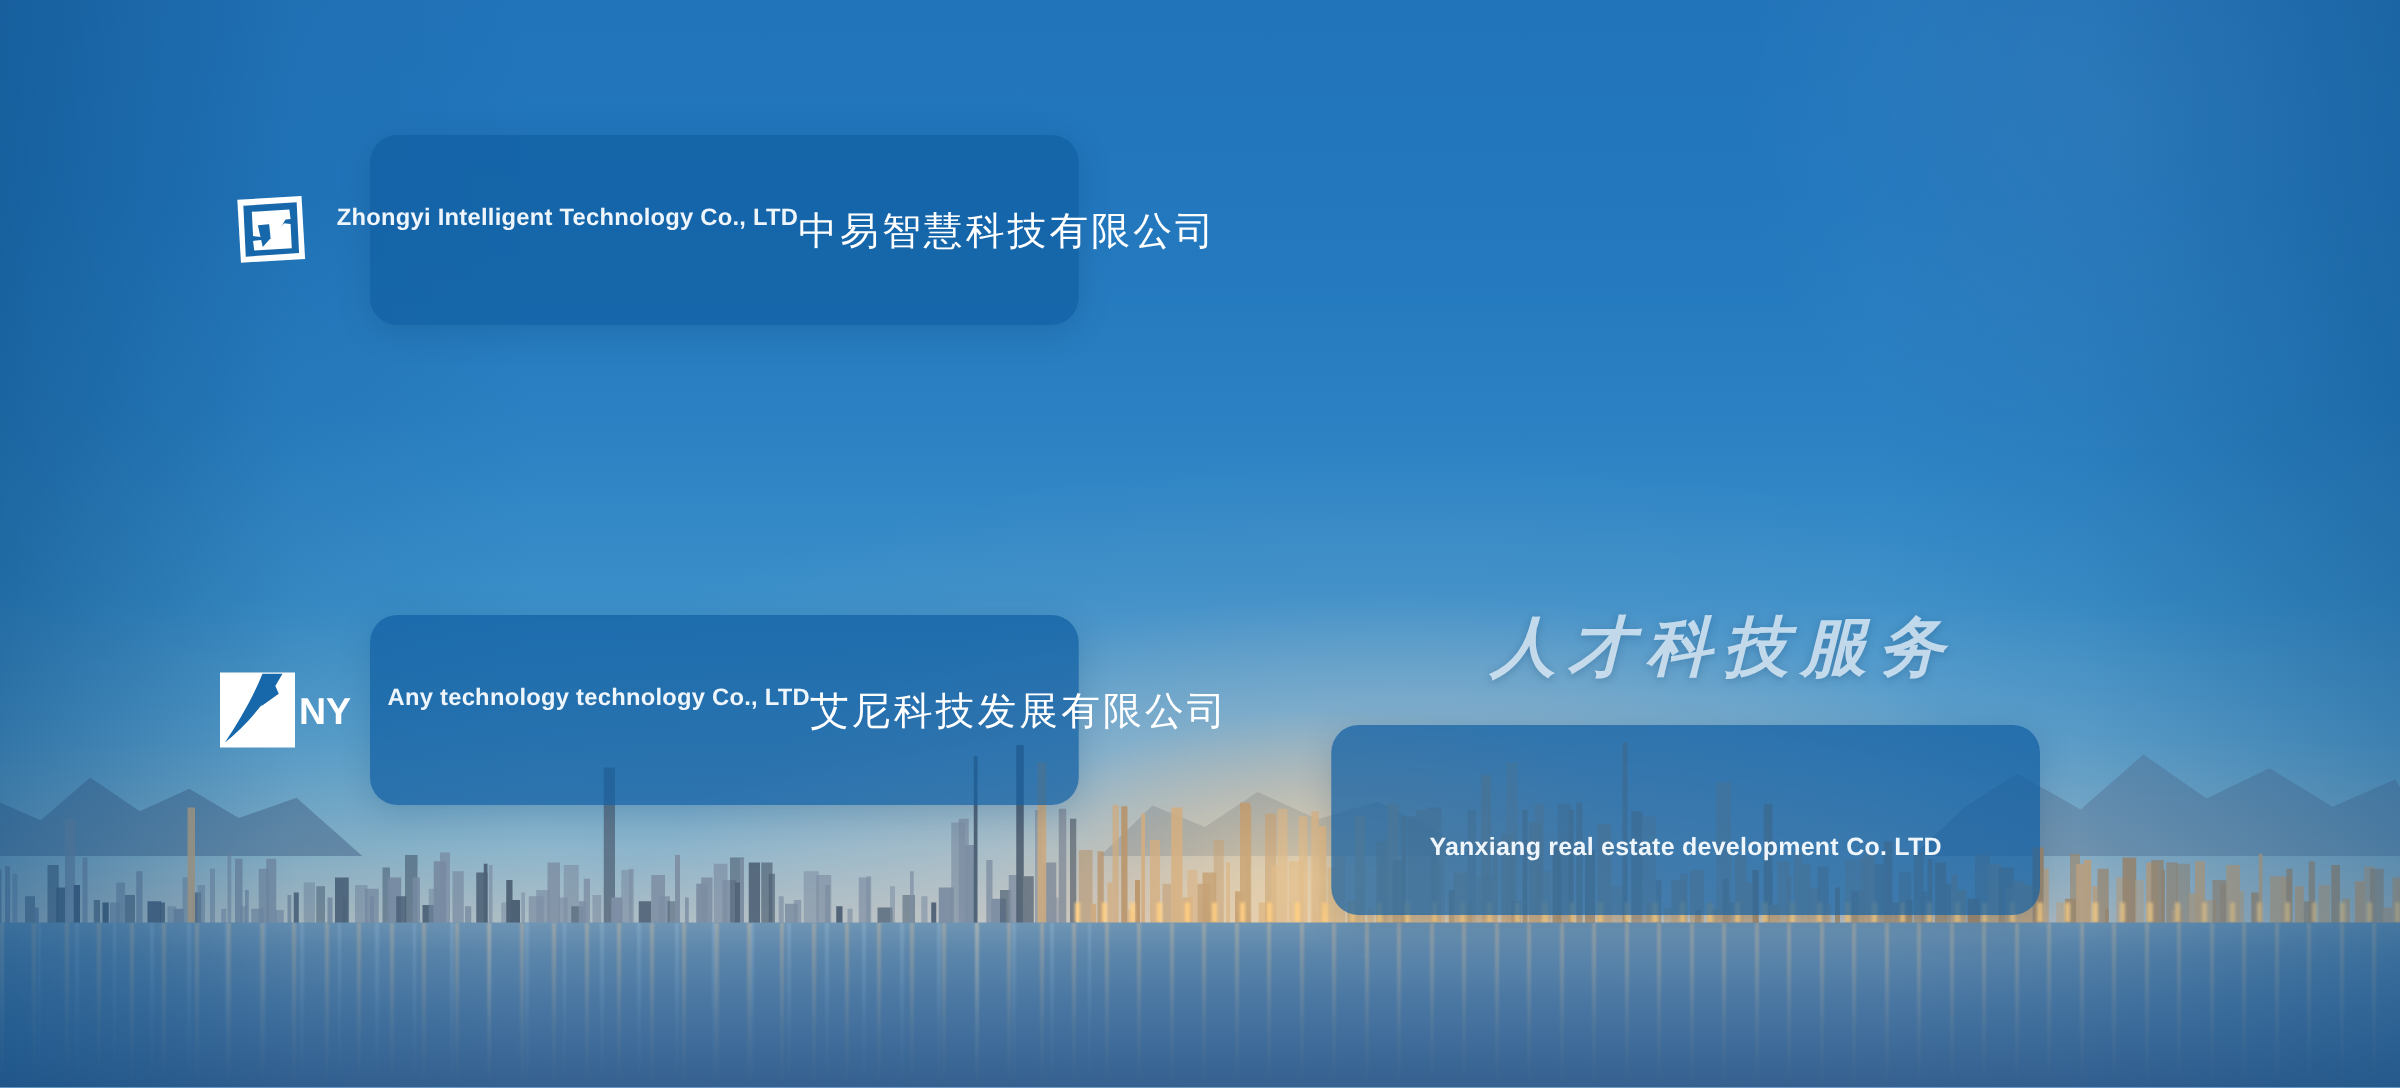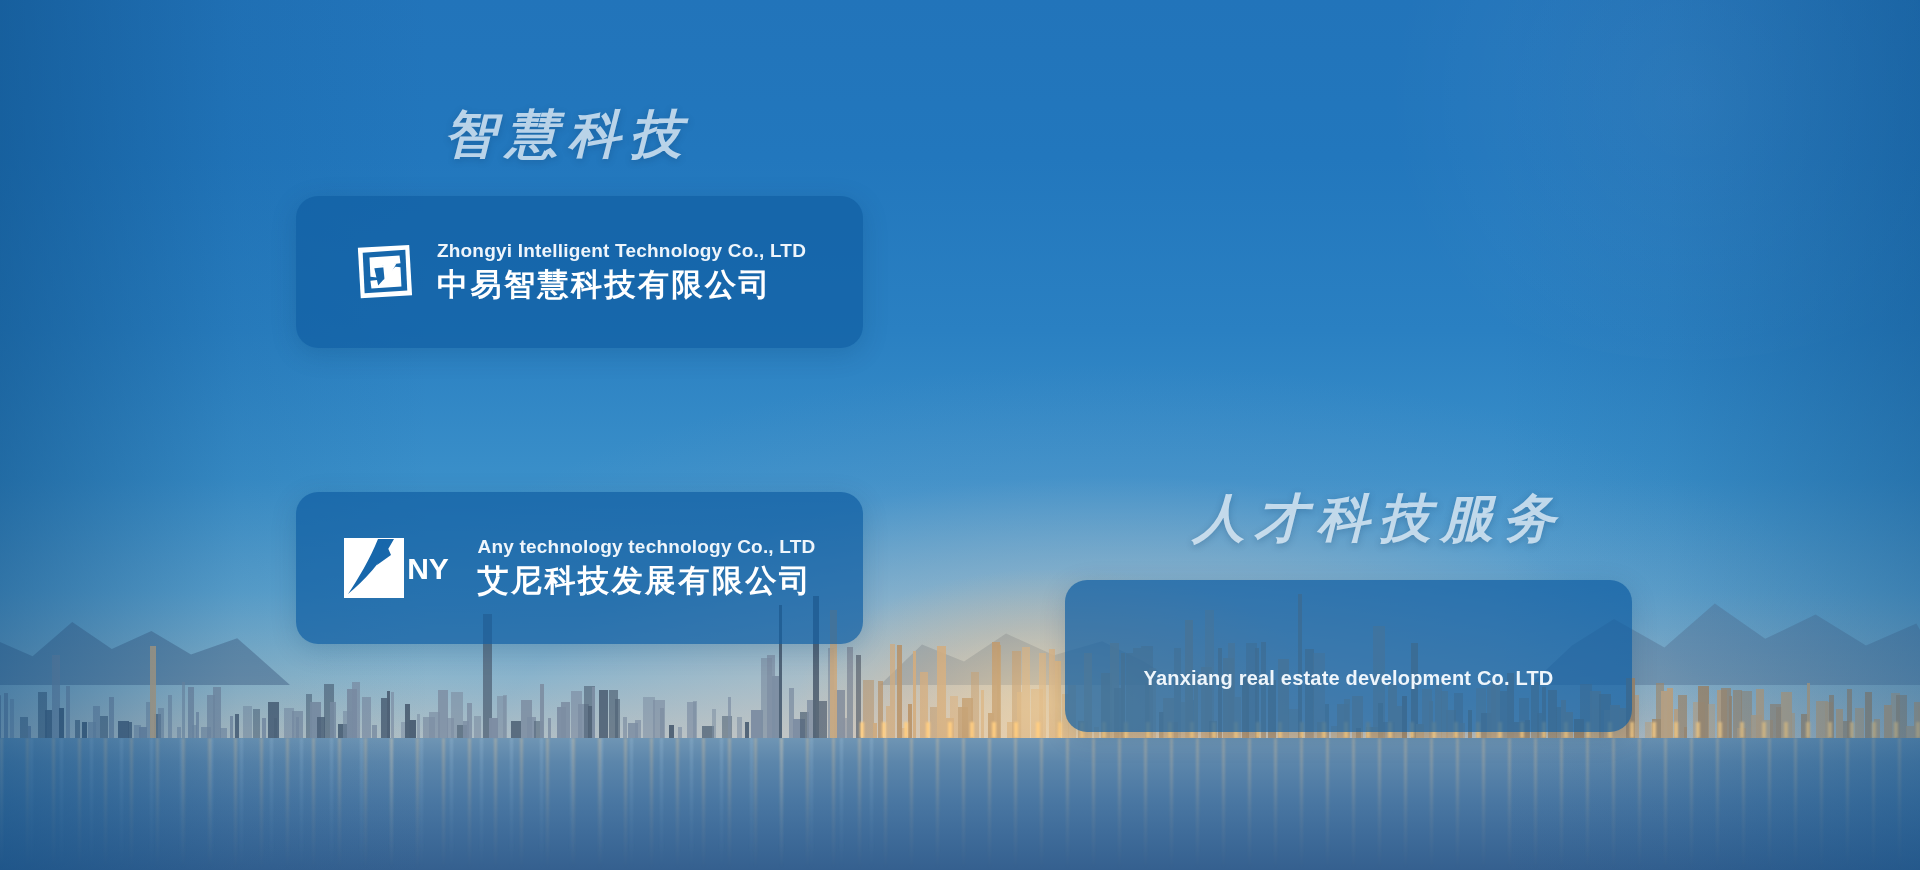--- a/index.html
+++ b/index.html
@@ -134,33 +134,33 @@
     background:rgba(16,94,162,0.72);
     box-shadow:0 6px 26px rgba(8,48,88,0.18);
     display:flex;
     align-items:center;
     justify-content:center;
     gap:22px;
     padding:0 26px;
   }
   .card.noLogo { justify-content:center; }
 
-  .card-text { display:flex; flex-direction:column; justify-content:space-between; }
+  .card-text { display:flex; justify-content:space-between; }
   .name-en {
     color:#eef5fb;
     font-size:19px;
     font-weight:700;
     letter-spacing:0.2px;
     white-space:nowrap;
     line-height:1.25;
   }
   .name-cn {
     color:#ffffff;
     font-size:31px;
-    font-weight:700;
+    font-weight:400;
     letter-spacing:2.5px;
     white-space:nowrap;
     line-height:1.3;
     margin-top:2px;
   }
   .card.noLogo .card-text { align-items:center; }
   .card.noLogo .name-en { font-size:20px;margin-top:45px; }
 
   
   .logo { flex:0 0 auto; position:relative; }
@@ -489,21 +489,20 @@
   <div class="water"></div>
   <div class="refl left"></div>
   <div class="refl"></div>
 
   <div class="vignette-l"></div>
   <div class="vignette-r"></div>
 
   <div class="grid">
 
     <div class="cell c1">
-      <div class="sector-title">智慧科技</div>
       <div class="card">
         <div class="logo logo-zy">
           <svg viewBox="0 0 64 64" width="62" height="62" aria-hidden="true">
             <path d="M5 7 L58 4 L61 56 L8 59 Z" fill="#ffffff"></path>
             <path d="M10 12 L54 9 L56 51 L12 54 Z" fill="#1767ab"></path>
             <path d="M17 17 L48 15 L49 23 L30 25 L49 27 L50 47 L19 49 L18 41 L36 39 L18 37 Z" fill="#ffffff"></path>
             <path d="M22 28 L44 26 L26 46 Z" fill="#1767ab"></path>
             <path d="M31 24 L45 23 L33 44 Z" fill="#ffffff"></path>
           </svg>
         </div>

